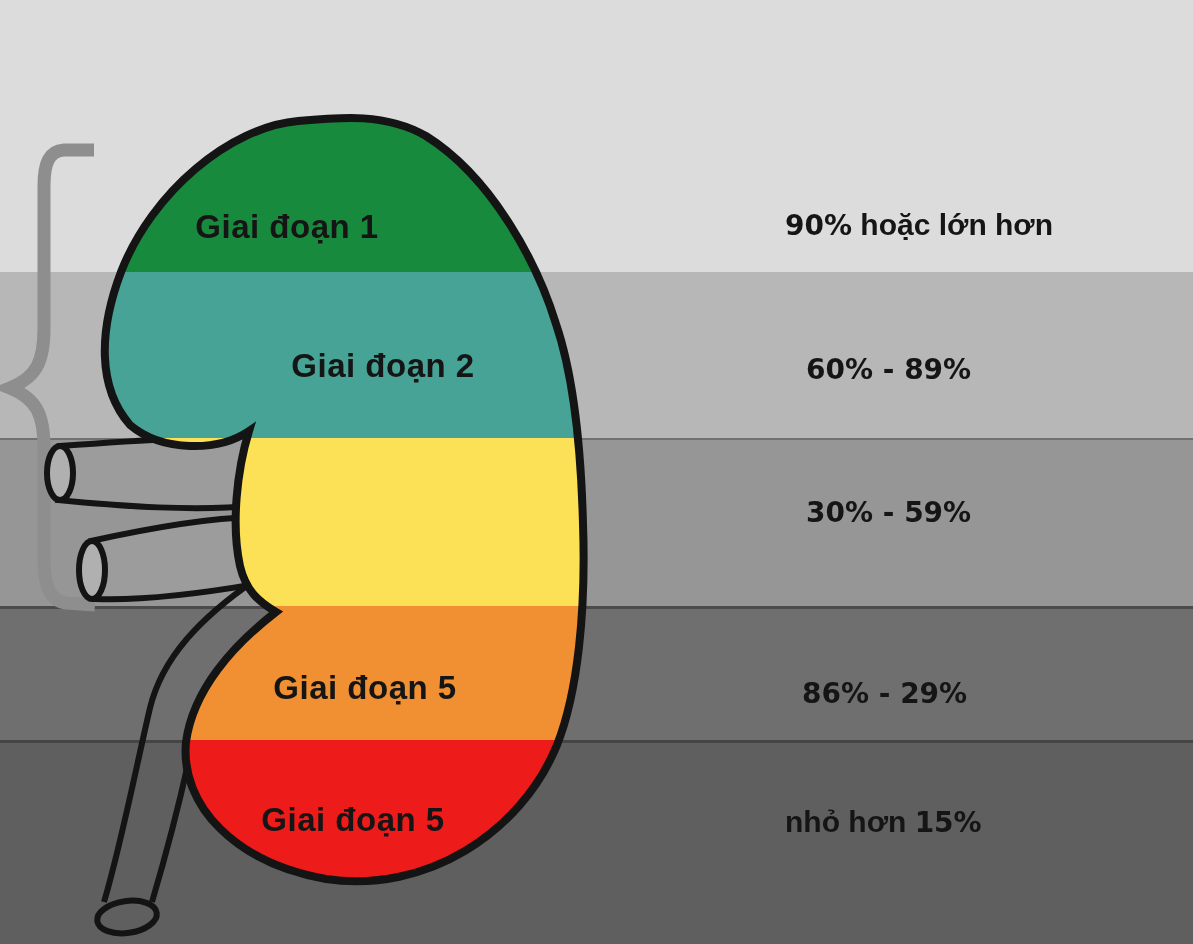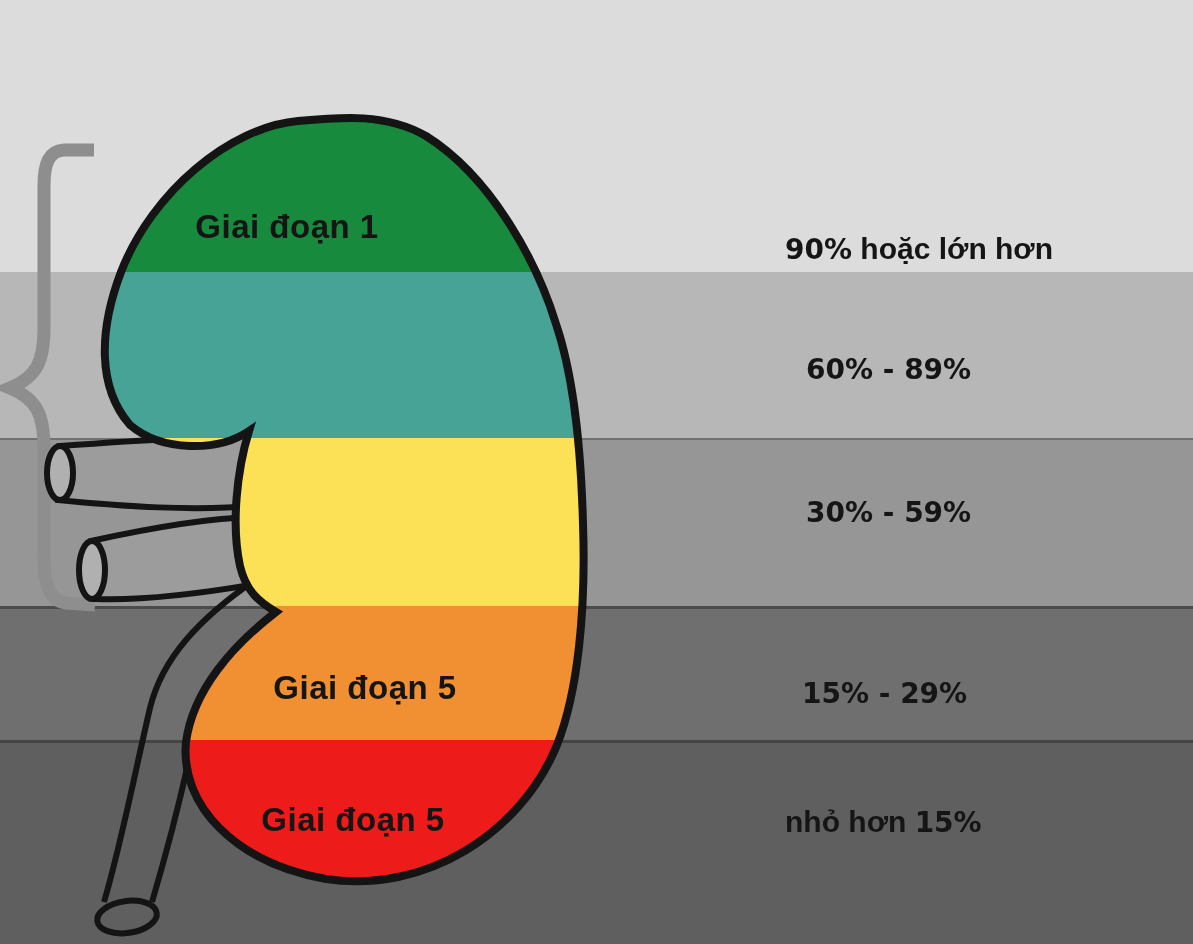--- a/index.html
+++ b/index.html
@@ -30,21 +30,21 @@
   
   .gfr-title{
     position:absolute;left:783px;top:127px;transform:translateY(-50%);
     font-weight:700;font-size:35px;color:var(--text);white-space:nowrap;
   }
   .gfr{
     position:absolute;transform:translateY(-50%);
     font-weight:700;font-size:30px;color:var(--text);white-space:nowrap;
   }
   .gfr .b{font-family:"DejaVu Sans","Liberation Sans",sans-serif;font-size:28px;font-weight:700;}
-  .gr1{left:785px;top:225px;margin-top:24px;}
+  .gr1{left:785px;top:225px;}
   .gr2{left:806px;top:369px;}
   .gr3{left:806px;top:512px;}
   .gr4{left:802px;top:693px;}
   .gr5{left:785px;top:822px;}
 </style>
 </head>
 <body>
 
 <div class="stage">
 
@@ -82,23 +82,24 @@
         <rect x="0" y="272" width="1193" height="166" fill="var(--stage2)"></rect>
         <rect x="0" y="438" width="1193" height="168" fill="var(--stage3)"></rect>
         <rect x="0" y="606" width="1193" height="134" fill="var(--stage4)"></rect>
         <rect x="0" y="740" width="1193" height="204" fill="var(--stage5)"></rect>
       </g>
       <path d="M 298,121 C 230,127 152,192 121,272 C 99,330 97,387 130,425 C 162,452 218,452 249,431 C 237,470 231,525 240,566 C 246,591 259,602 276,612 C 233,645 193,690 186,742 C 180,806 236,863 326,879 C 426,894 521,833 557,745 C 578,692 586,610 583,524 C 581,447 573,374 556,324 C 538,265 493,178 426,136 C 386,113 342,117 298,121 Z" fill="none" stroke="var(--outline)" stroke-width="8"></path>
     </g>
   </svg>
 
   <div class="slabel sl1">Giai đoạn 1</div>
+  <div class="slabel sl2">Giai đoạn 2</div>
   <div class="slabel sl4">Giai đoạn 5</div>
   <div class="slabel sl5">Giai đoạn 5</div>
 
 
   <div class="gfr gr1"><span class="t"></span><span class="b">90%</span><span class="t"> hoặc lớn hơn</span></div>
   <div class="gfr gr2"><span class="t"></span><span class="b">60% - 89%</span><span class="t"></span></div>
   <div class="gfr gr3"><span class="t"></span><span class="b">30% - 59%</span><span class="t"></span></div>
-  <div class="gfr gr4"><span class="t"></span><span class="b">15% - 29%</span><span class="t"></span></div>
+  <div class="gfr gr4"><span class="t"></span><span class="b">86% - 29%</span><span class="t"></span></div>
   <div class="gfr gr5"><span class="t">nhỏ hơn </span><span class="b">15%</span><span class="t"></span></div>
 
 </div>
 
 </body></html>

